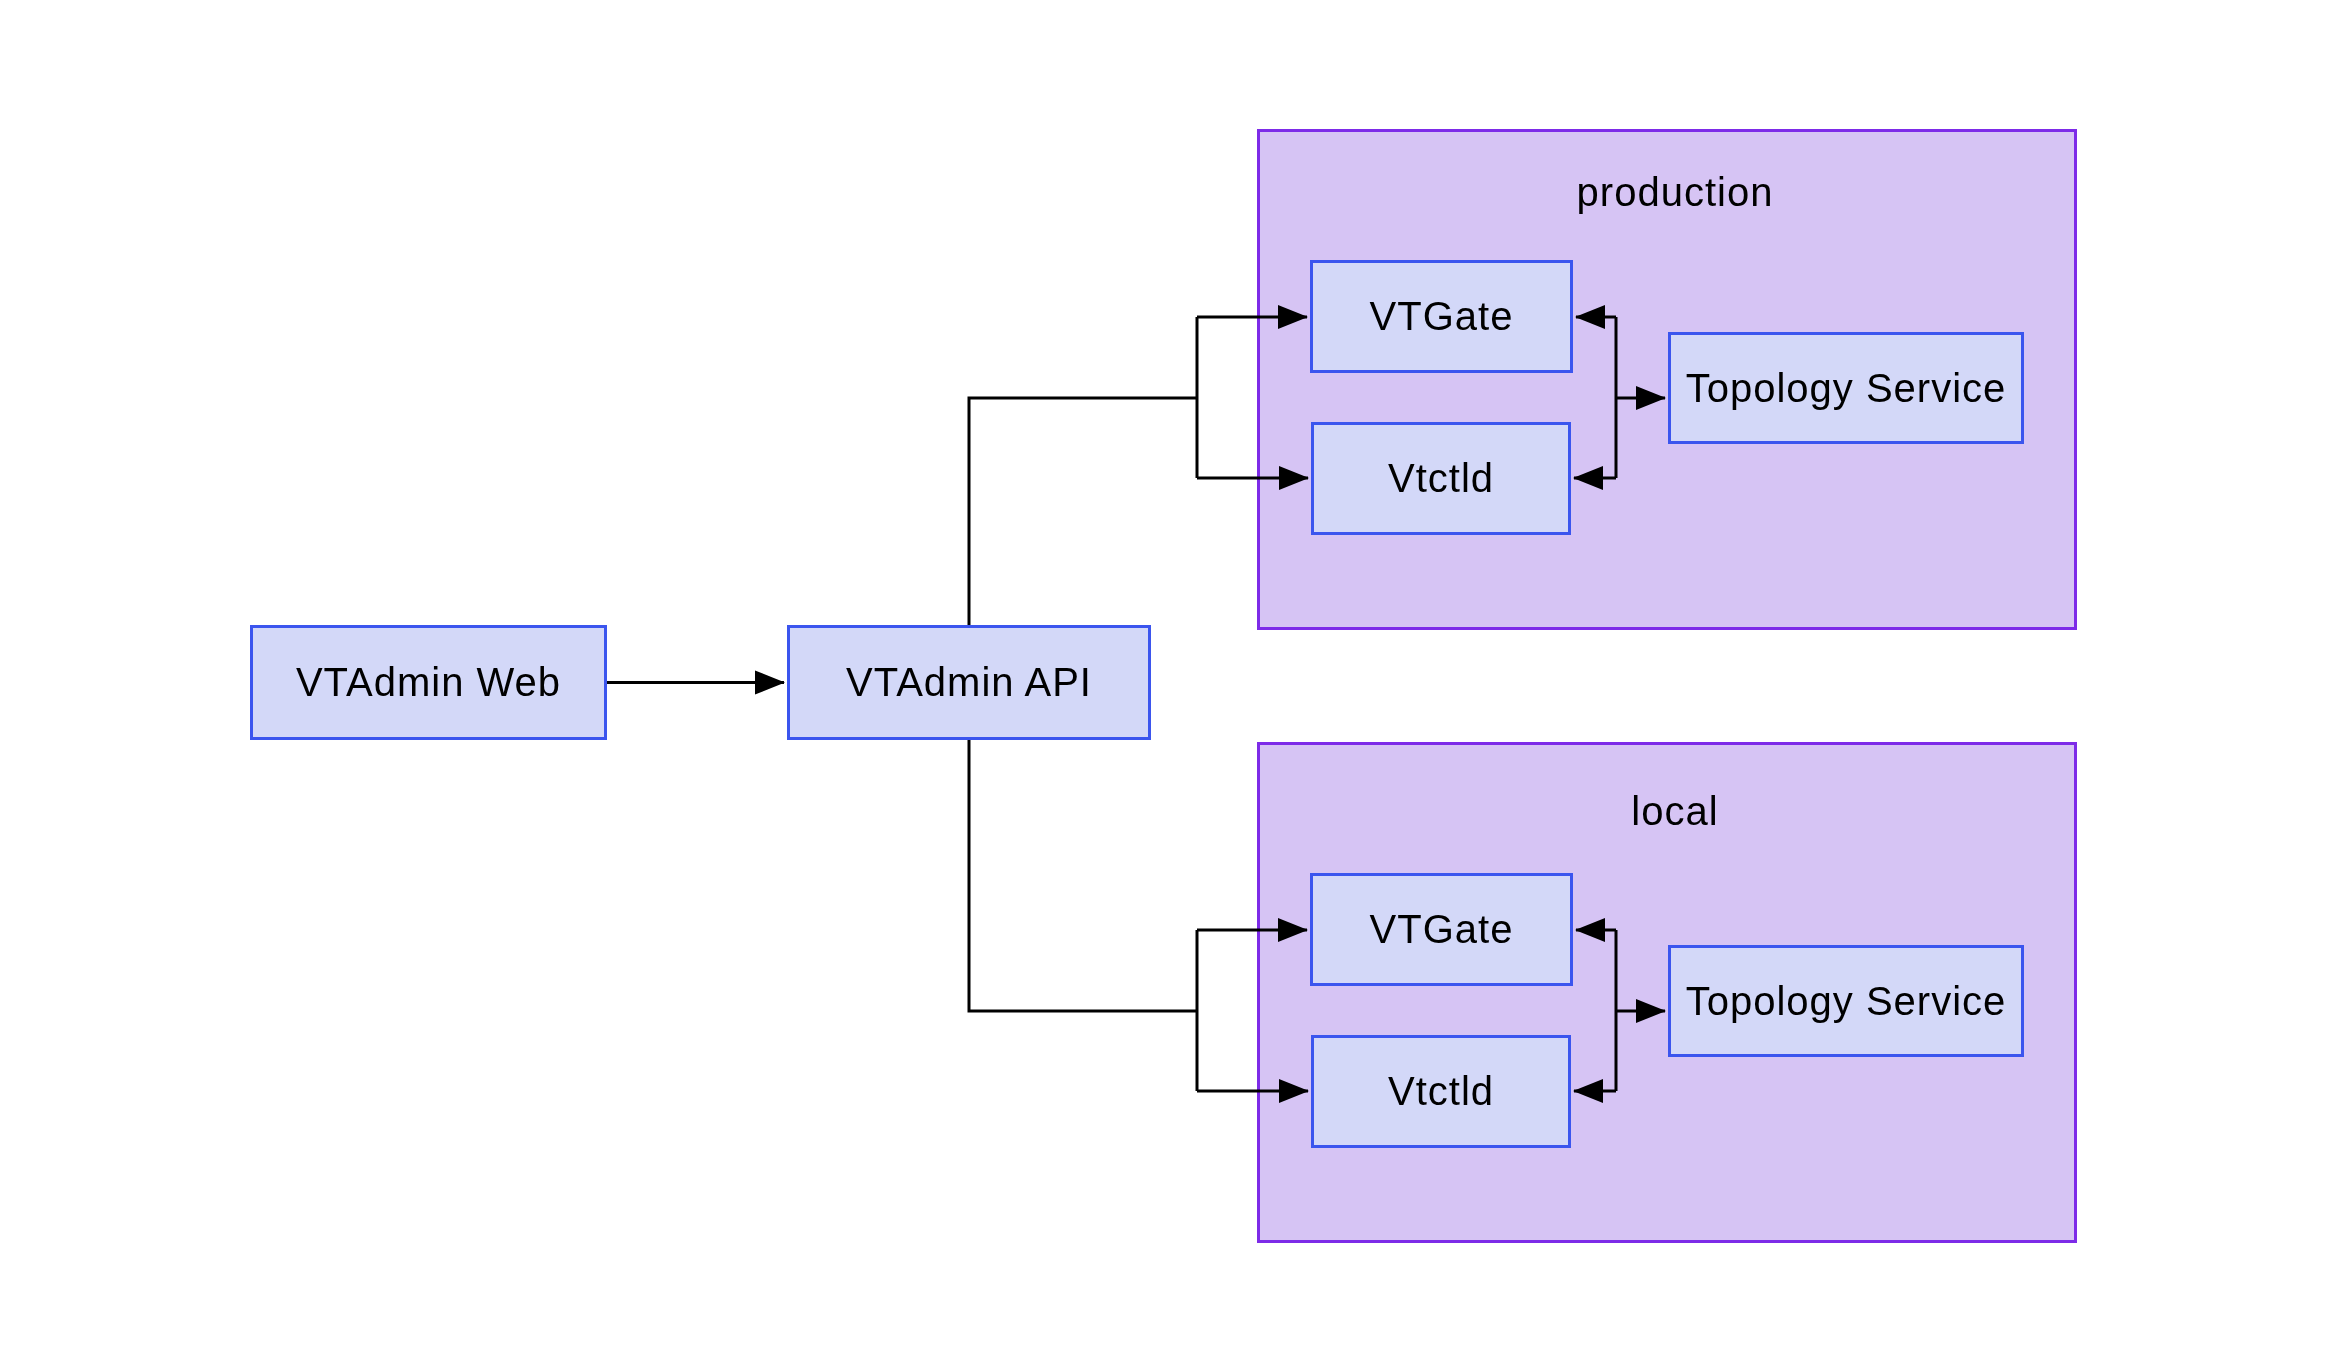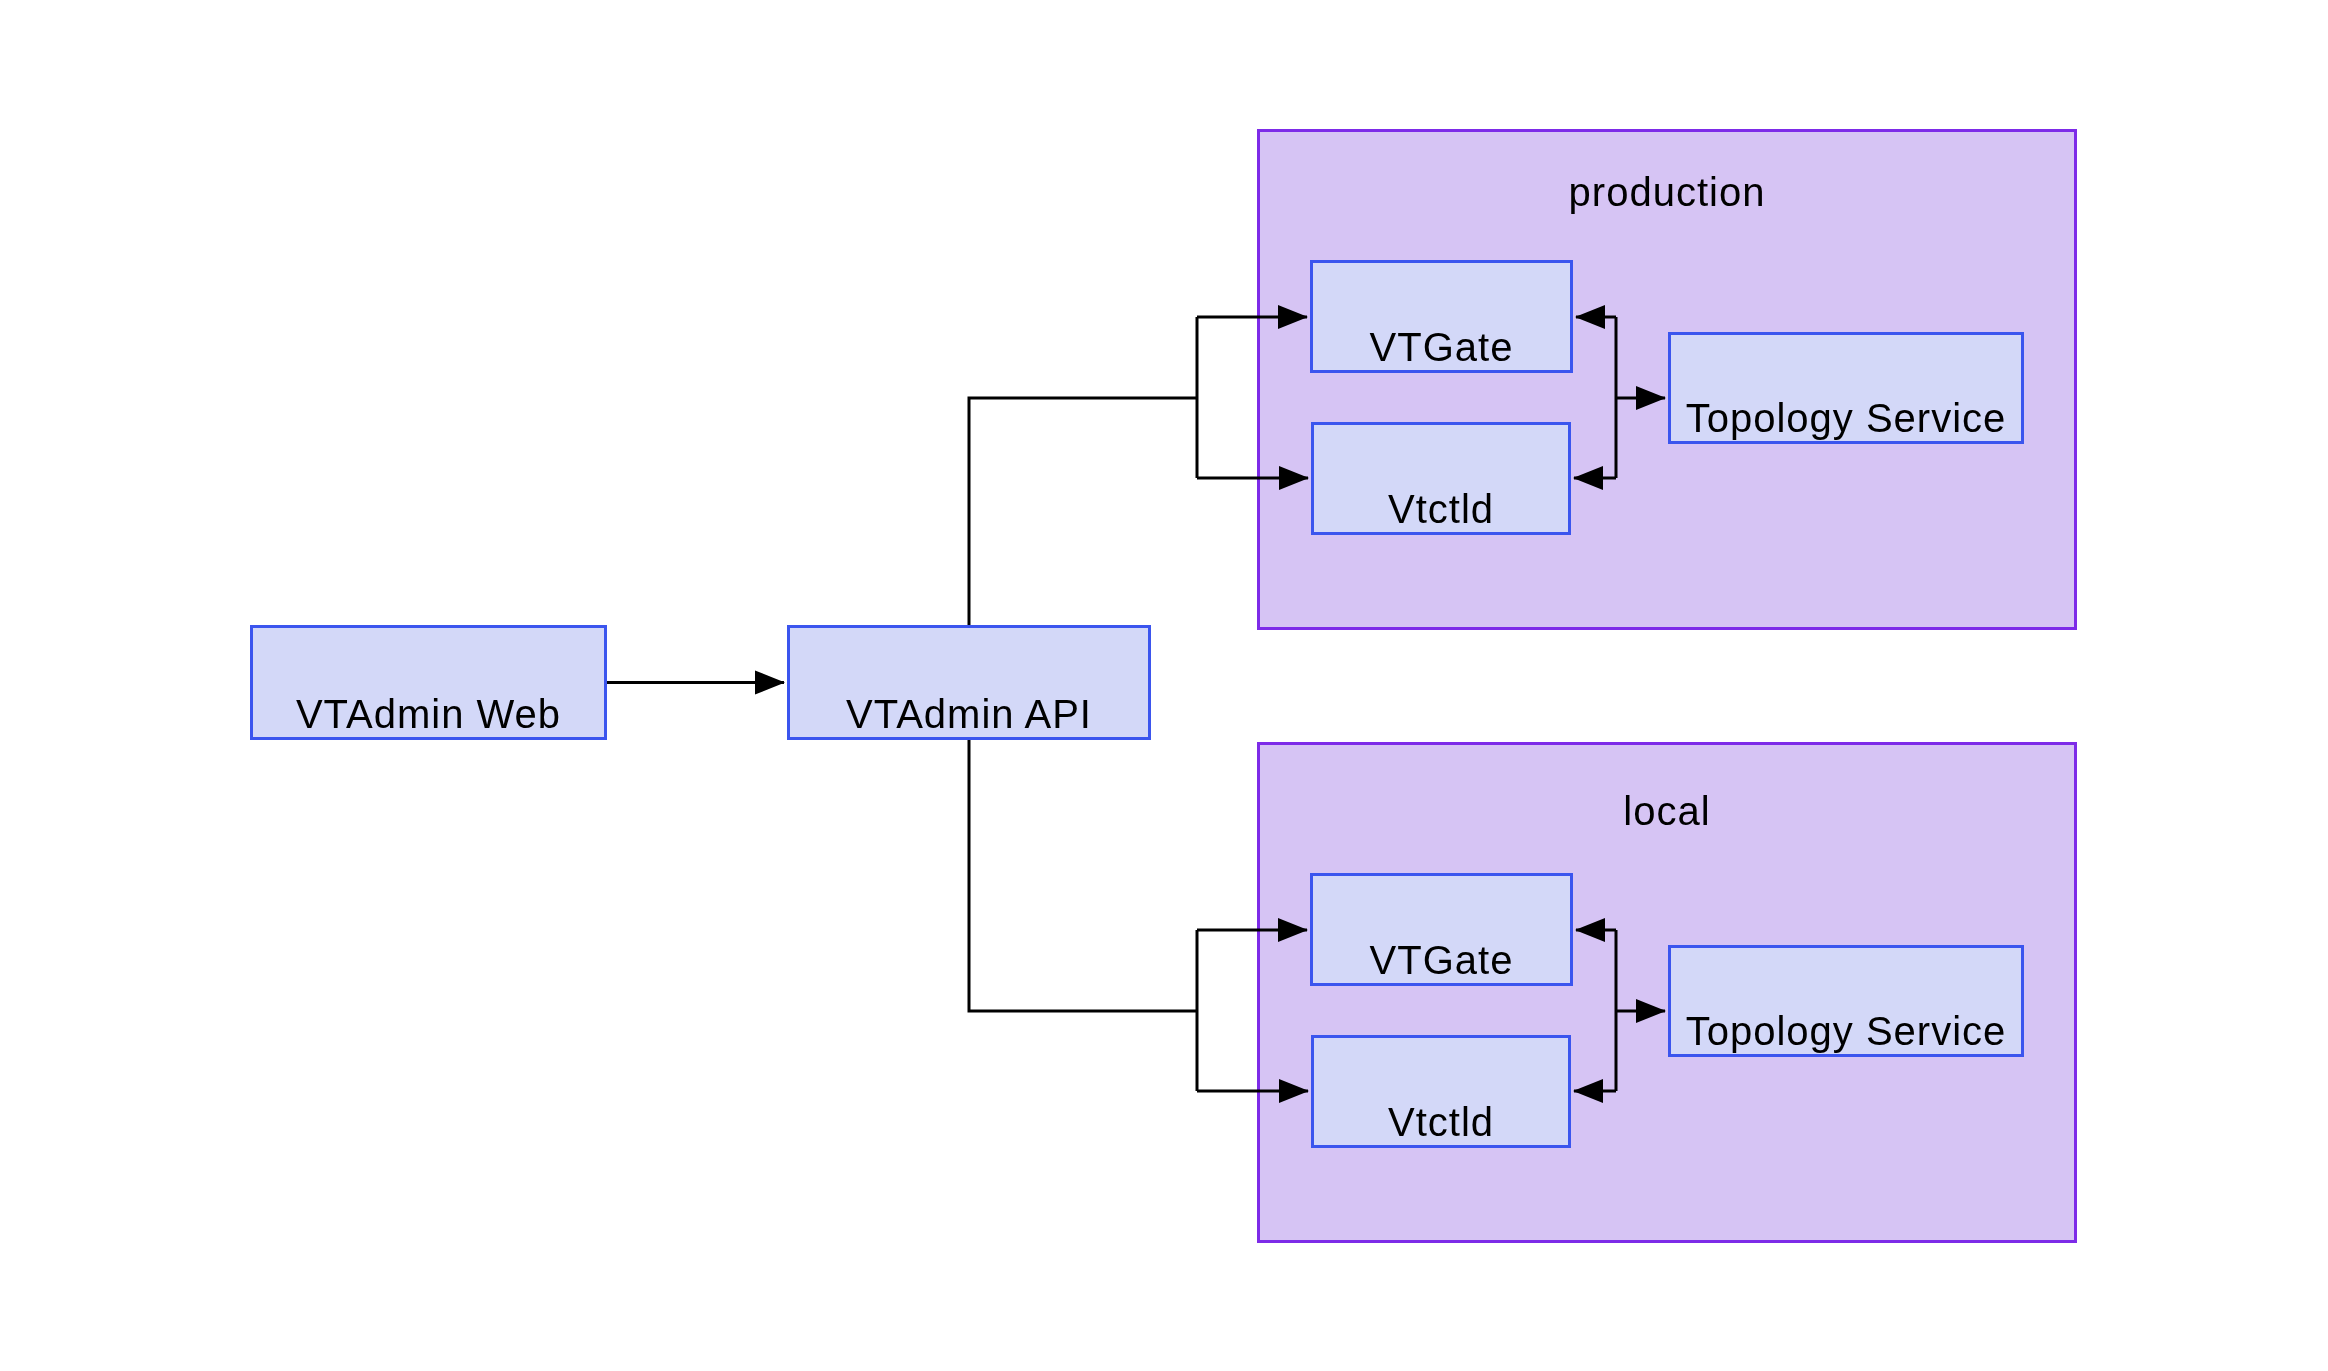--- a/index.html
+++ b/index.html
@@ -30,35 +30,36 @@
   .edge {
     stroke: var(--edge);
     stroke-width: 3;
     fill: none;
   }
   .arrowhead-shape { fill: var(--edge); }
   .cluster {
     position: absolute;
     background: var(--cluster-fill);
     border: 3px solid var(--cluster-border);
+    padding-left: 8px;
   }
   .cluster-label {
     position: absolute;
     width: 100%;
     text-align: center;
     font-size: 40px;
     color: var(--text);
     letter-spacing: 1px;
   }
   .node {
     position: absolute;
     background: var(--node-fill);
     border: 3px solid var(--node-border);
     display: flex;
-    align-items: flex-end;
+    align-items: center;
     justify-content: center;
     font-size: 40px;
     color: var(--text);
     letter-spacing: 1px;
     white-space: nowrap;
   }
   
   .n-web  { left: 250px;  top: 625px; width: 357px; height: 115px; }
   .n-api  { left: 787px;  top: 625px; width: 364px; height: 115px; }
   

